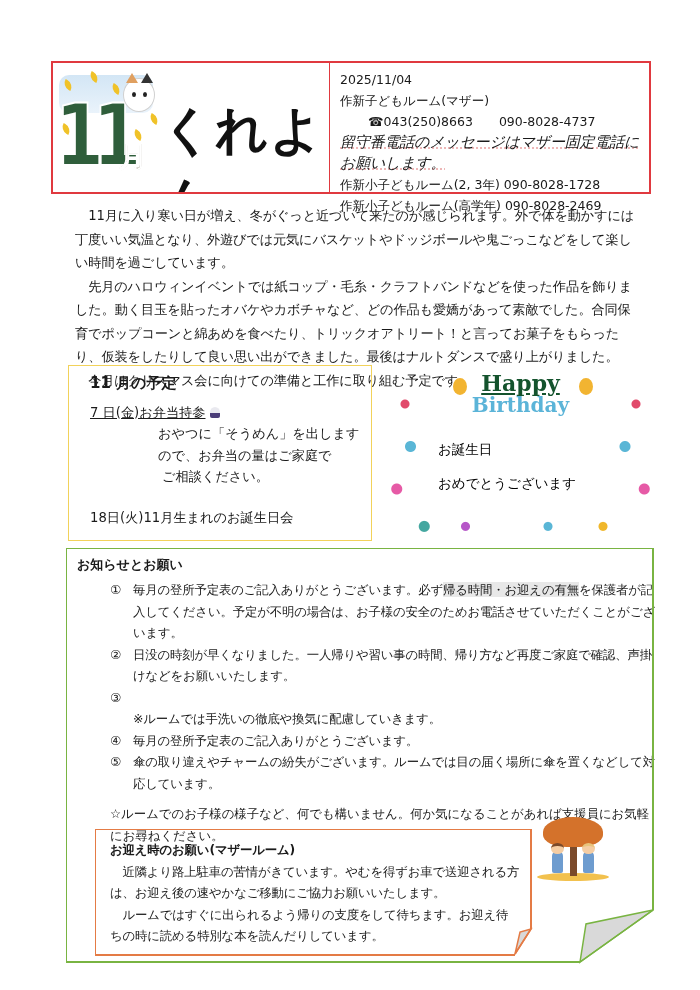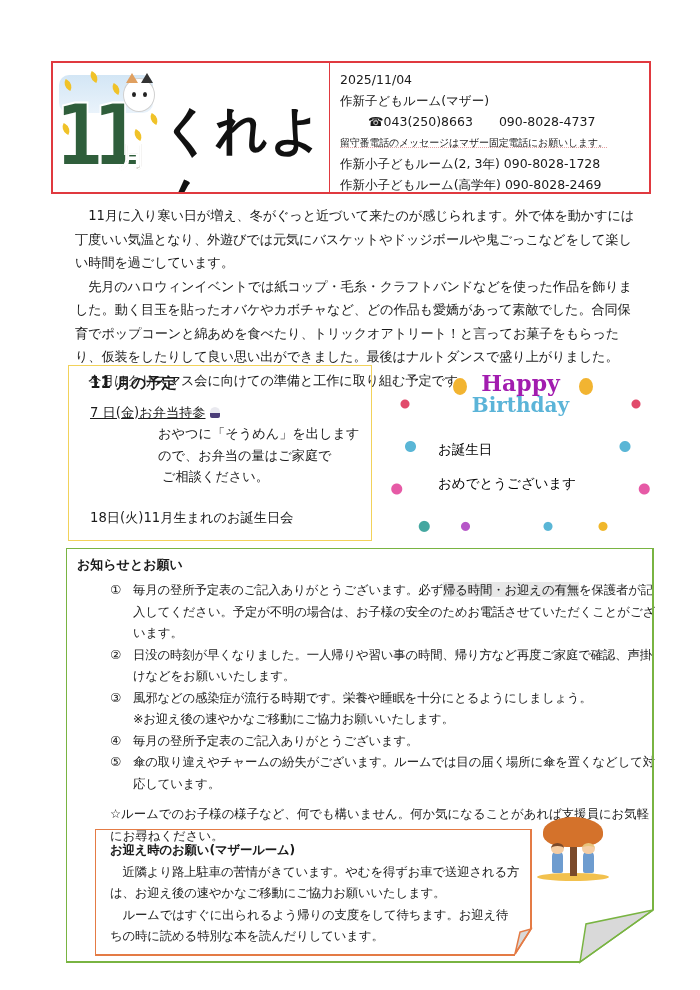--- a/index.html
+++ b/index.html
@@ -13,21 +13,21 @@
     
     .header {
       position: absolute; left: 51px; top: 61px; width: 600px; height: 133px;
       border: 2px solid #e0393f; display: flex;
     }
     .header-left {
       width: 277px; height: 100%; border-right: 1.5px solid #e0393f;
       position: relative; overflow: hidden;
     }
     .header-right { flex: 1; padding: 6px 0 4px 10px; font-size: 12.5px; line-height: 21px; }
-    .header-right .small { font-size: 10px; line-height: 21px; letter-spacing: -0.2px; }
+    .header-right .small { font-size: 15px; line-height: 21px; letter-spacing: -0.2px; font-style: italic; }
     .header-right .phone-row { padding-left: 28px; }
     .header-right .phone-row span.gap { display: inline-block; width: 26px; }
     .underline-red { text-decoration: underline; text-decoration-color: #e8a0a0; text-decoration-style: dotted; }
 
     .logo-sky {
       position: absolute; left: 6px; top: 12px; width: 94px; height: 38px;
       background: linear-gradient(180deg, #d3e6f5 0%, #eaf3fb 100%); border-radius: 10px;
     }
     .logo-num {
       position: absolute; left: 2px; top: 22px; font-family: "DejaVu Sans", sans-serif;
@@ -89,21 +89,21 @@
         radial-gradient(circle at 15% 92%, #44a7a0 0 5px, transparent 6px),
         radial-gradient(circle at 88% 45%, #5ab6d6 0 5px, transparent 6px),
         radial-gradient(circle at 10% 45%, #5ab6d6 0 5px, transparent 6px);
     }
     .bday-title {
       position: absolute; left: 0; right: 0; top: 2px; text-align: center;
       font-family: "DejaVu Serif", serif; font-weight: bold; line-height: 22px;
     }
     .bday-title .l1 { font-size: 22px; }
     .bday-title .l2 { font-size: 20px; }
-    .c1 { color: #a21caf; } .c6 { color: #5bb4d8; }
+    .c1 { color: #14532d; text-decoration: underline; } .c6 { color: #5bb4d8; }
     .balloon { position: absolute; top: 8px; width: 14px; height: 17px; background: #f2b431; border-radius: 50%; }
     .bday-msg { position: absolute; left: 55px; top: 62px; color: #000000; font-size: 13.5px; line-height: 34px; }
 
     
     .notice {
       position: absolute; left: 66px; top: 548px; width: 587px; height: 414px;
       border: 1.5px solid #79b442; border-bottom: none; border-right: none;
     }
     .notice-border-right { position: absolute; left: 652px; top: 548px; width: 1.5px; height: 362px; background: #79b442; }
     .notice-border-bottom { position: absolute; left: 66px; top: 961px; width: 514px; height: 1.5px; background: #79b442; }
@@ -217,23 +217,22 @@
       <div class="item">
         <span class="num">①</span>
         <span><span>毎月の登所予定表のご記入ありがとうございます。必ず</span><span class="hl">帰る時間・お迎えの有無</span><span>を保護者が記入してください。予定が不明の場合は、お子様の安全のためお電話させていただくことがございます。</span></span>
       </div>
       <div class="item">
         <span class="num">②</span>
         <span>日没の時刻が早くなりました。一人帰りや習い事の時間、帰り方など再度ご家庭で確認、声掛けなどをお願いいたします。</span>
       </div>
       <div class="item">
         <span class="num">③</span>
-        <span>風邪などの感染症が流行る時期です。栄養や睡眠を十分にとるようにしましょう。</span>
-      </div>
-      <div class="sub">※お迎え後の速やかなご移動にご協力お願いいたします。</div>
+      </div>
+      <div class="sub">※ルームでは手洗いの徹底や換気に配慮していきます。</div>
       <div class="item">
         <span class="num">④</span>
         <span>毎月の登所予定表のご記入ありがとうございます。</span>
       </div>
       <div class="item">
         <span class="num">⑤</span>
         <span>傘の取り違えやチャームの紛失がございます。ルームでは目の届く場所に傘を置くなどして対応しています。</span>
       </div>
     </div>
     <div class="notice-footer" style="left:43px;width:545px;">☆ルームでのお子様の様子など、何でも構いません。何か気になることがあれば支援員にお気軽にお尋ねください。</div>

